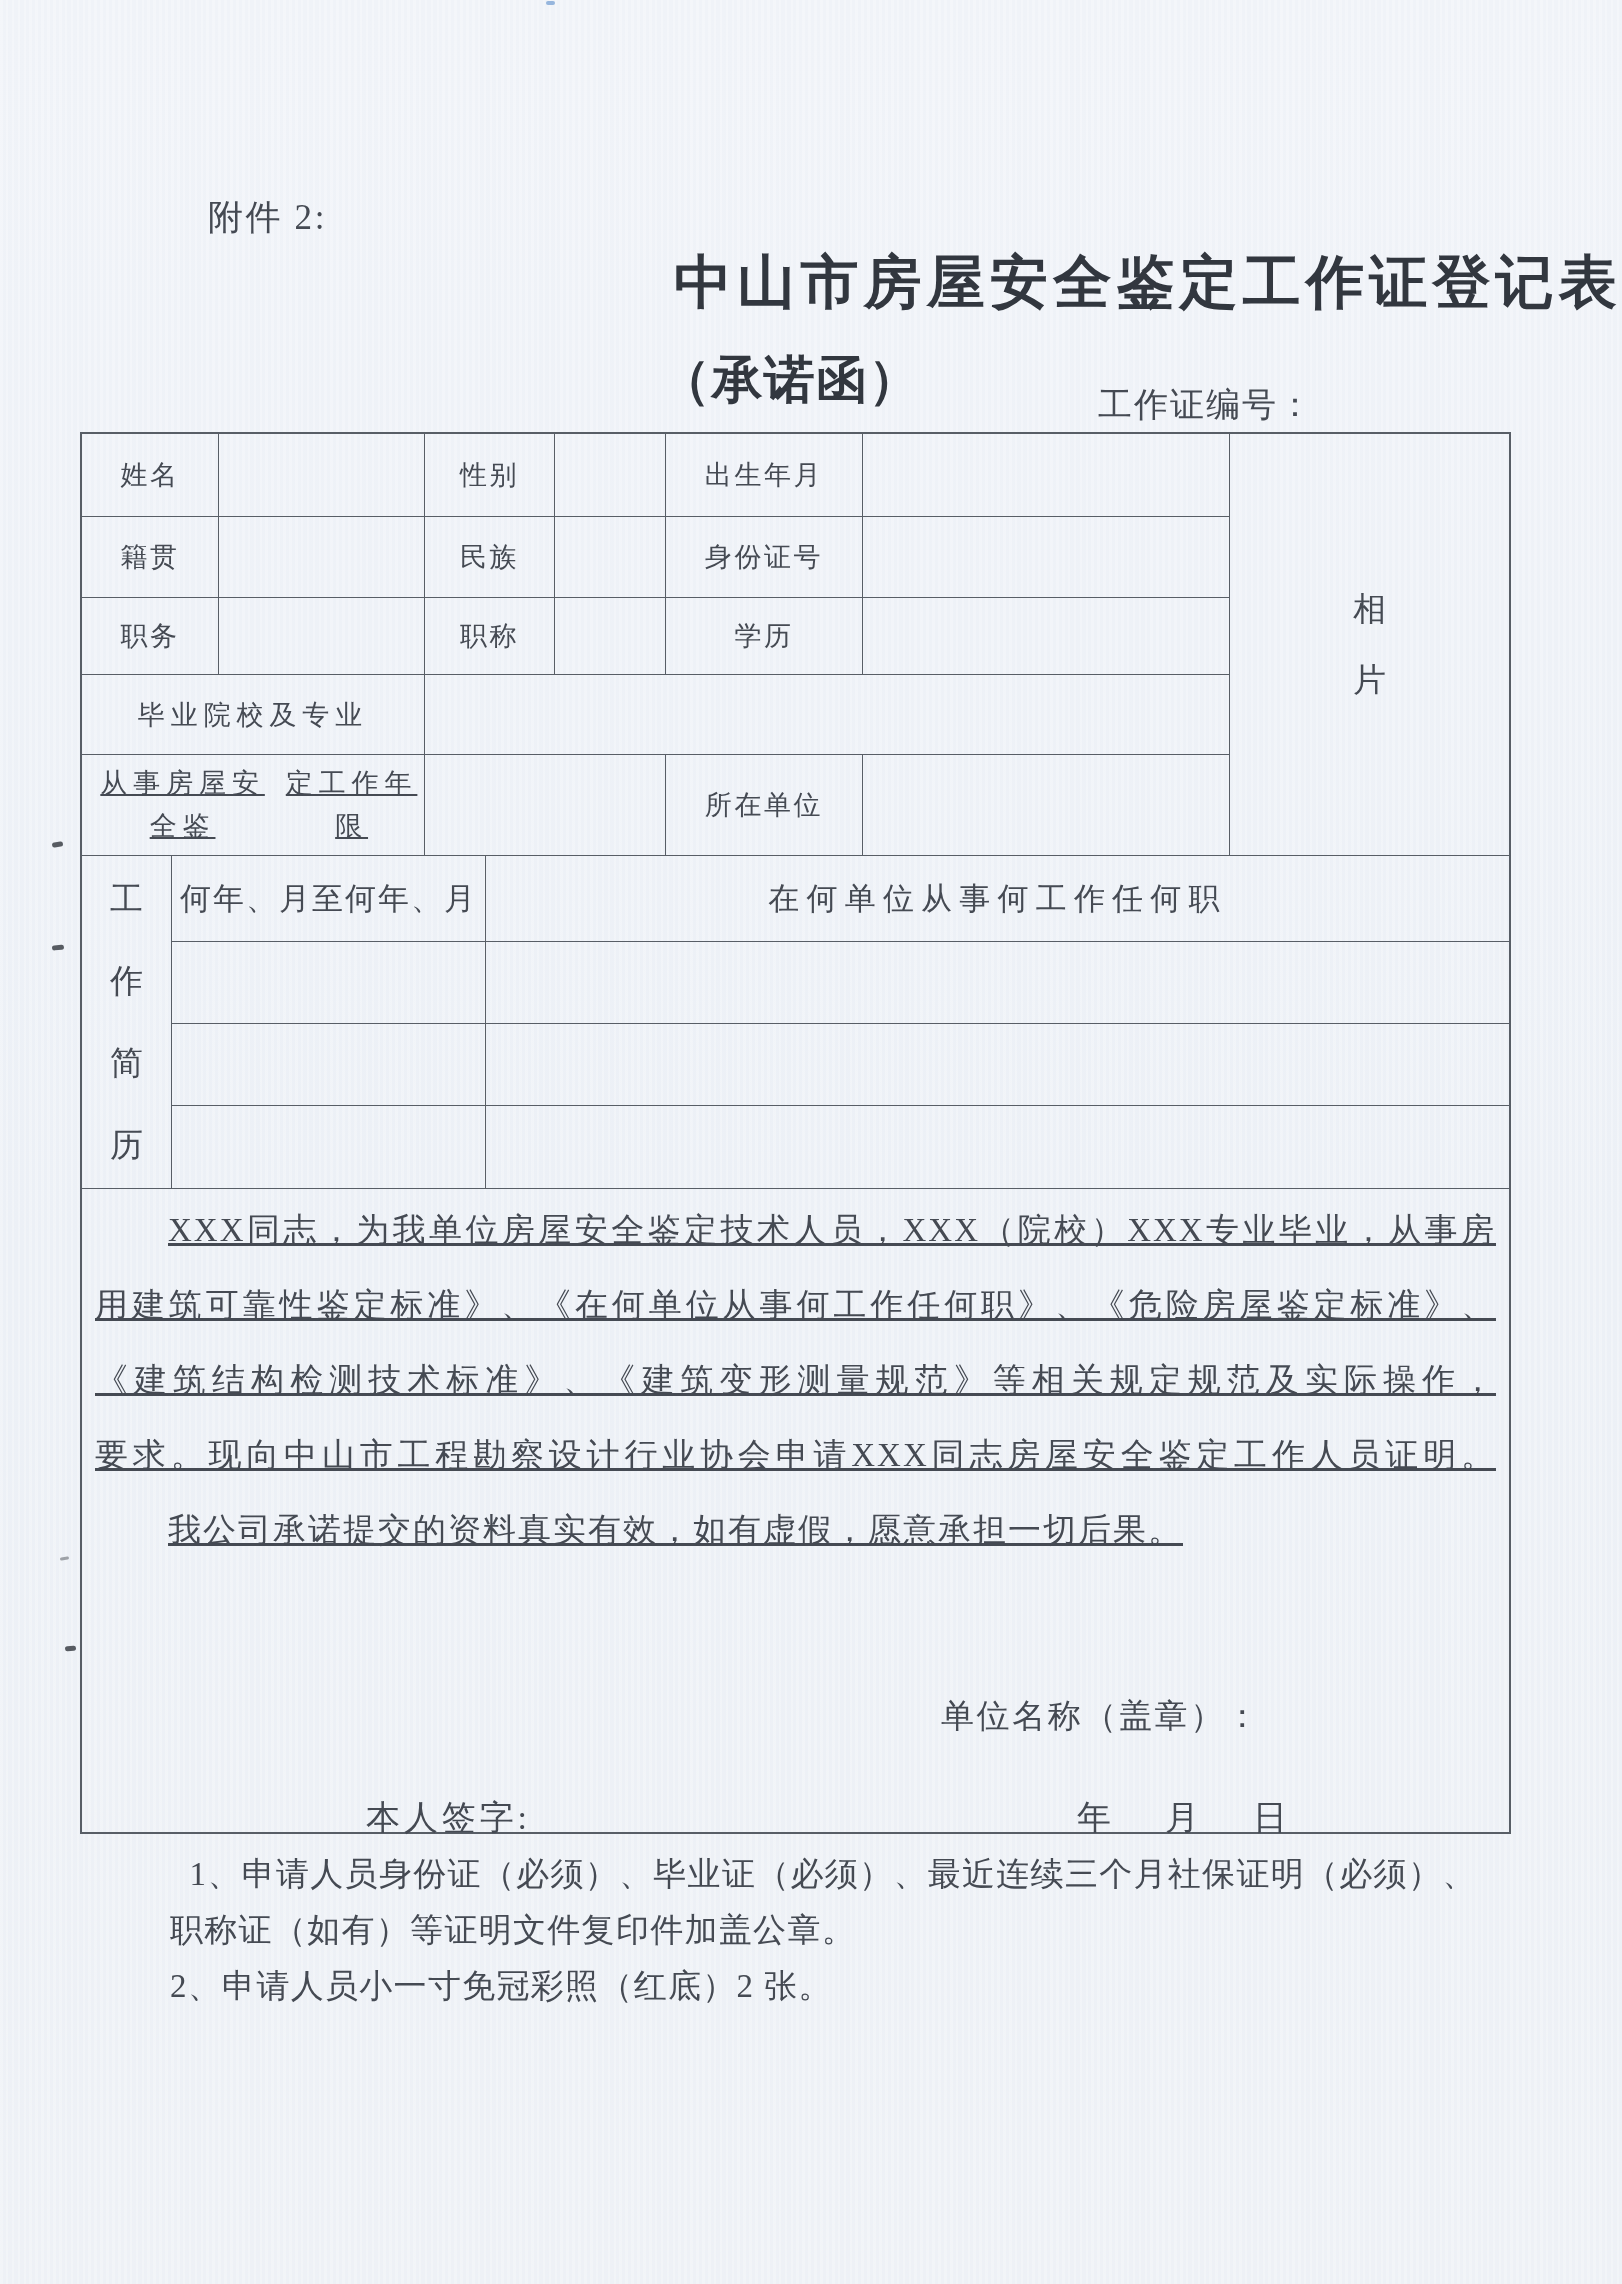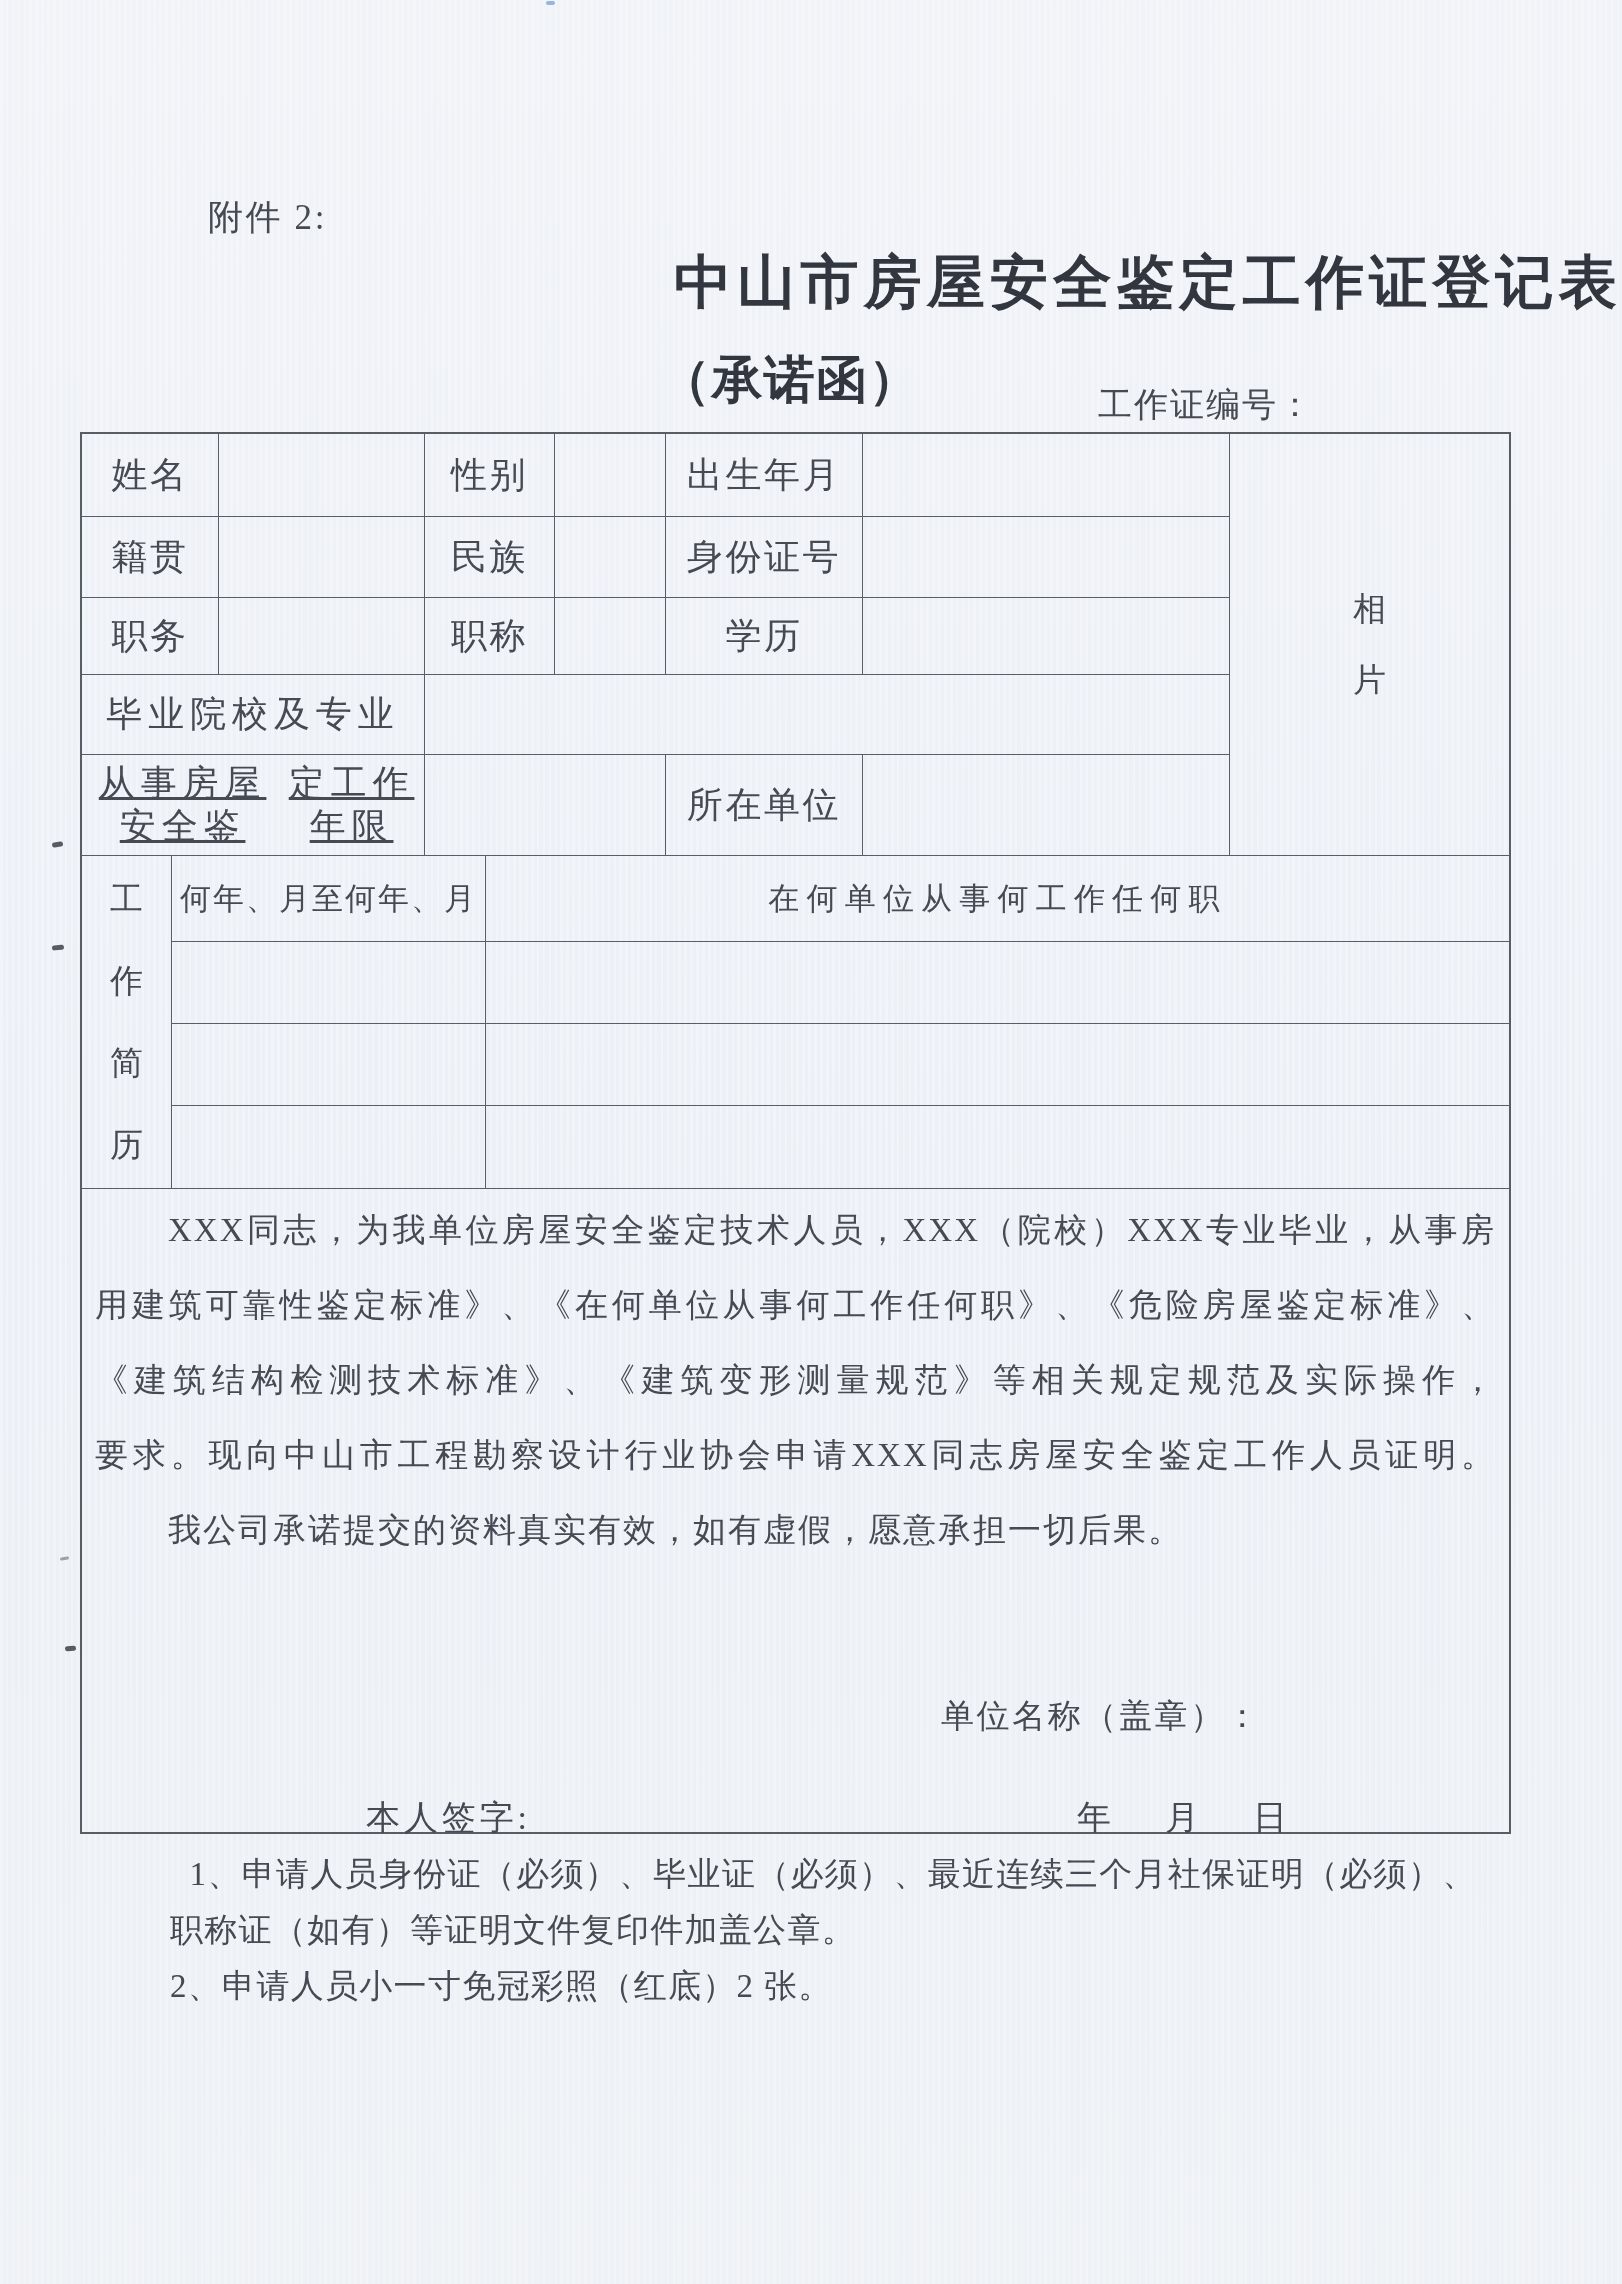--- a/index.html
+++ b/index.html
@@ -54,21 +54,21 @@
     grid-template-rows:83px 81px 77px 80px 100px;
   }
   .grid-work{
     display:grid;
     grid-template-columns:90px 314px 1023px;
     grid-template-rows:86px 82px 82px 82px;
     border-top:1.3px solid var(--line);
   }
   .cell{
     display:flex;align-items:center;justify-content:center;
-    font-size:36px;letter-spacing:2.6px;color:var(--ink);
+    font-size:27px;letter-spacing:2.6px;color:var(--ink);
     text-align:center;
   }
   .br{border-right:1.3px solid var(--line);}
   .bb{border-bottom:1.3px solid var(--line);}
   .span2{grid-column:span 2;}
   .span4{grid-column:span 4;}
   .photo-cell{
     grid-column:7;grid-row:1 / span 5;
     display:flex;flex-direction:column;align-items:center;justify-content:center;
     gap:26px;font-size:33px;color:var(--ink);
@@ -81,21 +81,21 @@
     gap:37px;font-size:33px;color:var(--ink);
   }
   .hd{font-size:31px;letter-spacing:2px;}
   .hd2{font-size:31px;letter-spacing:7.2px;}
   
   .promise{
     position:relative;
     border-top:1.3px solid var(--line);
     height:496px;
     padding:3.9px 13px 0 13px;
-    font-size:33px;color:var(--ink);
+    font-size:33px;color:var(--ink);text-decoration:underline;
   }
   .pl{
     height:75px;line-height:75px;
     letter-spacing:2px;
     text-align:justify;text-align-last:justify;
     white-space:nowrap;
   }
   .pl.first{text-indent:73px;}
   .pl.plain{text-align:left;text-align-last:left;text-indent:73px;}
   .unit-seal{

